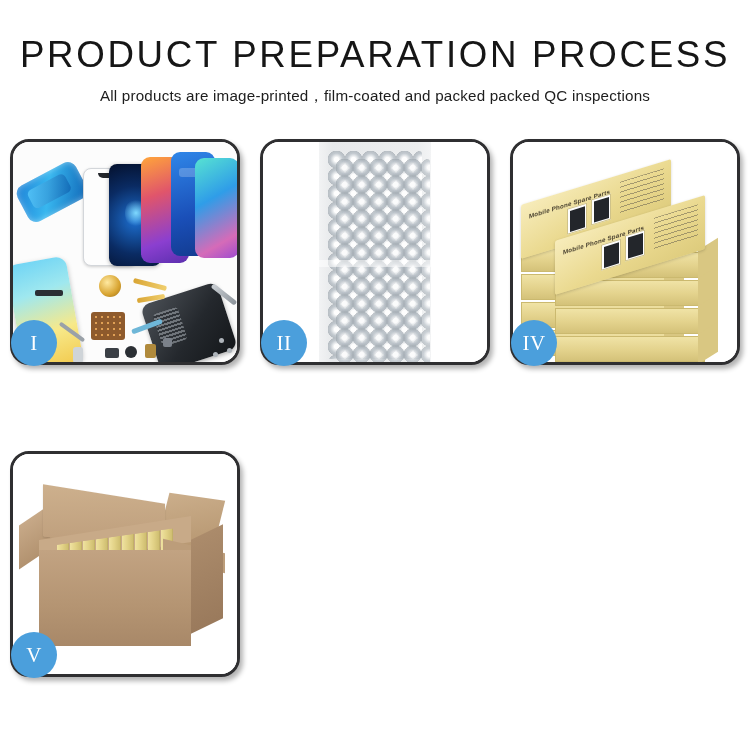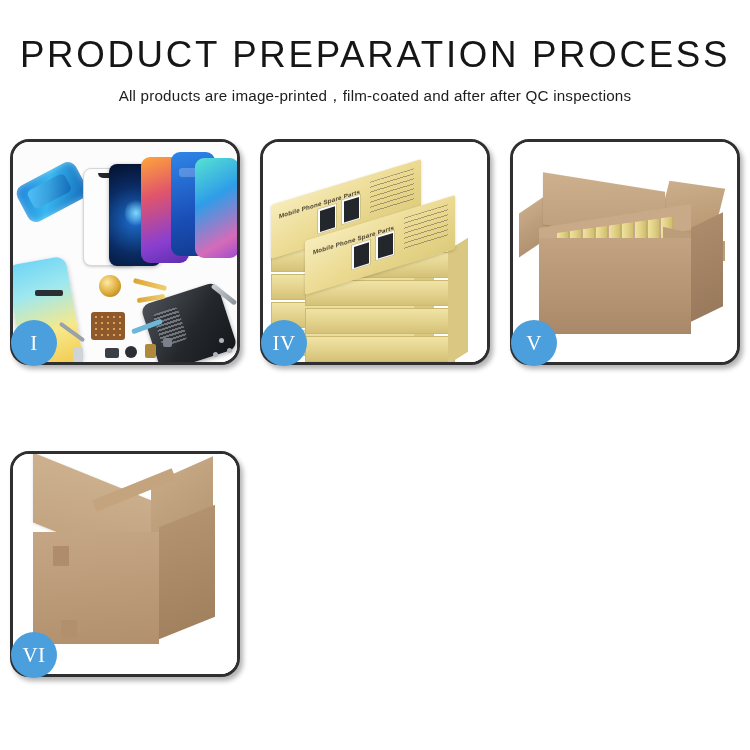--- a/index.html
+++ b/index.html
@@ -223,21 +223,21 @@
   .tab1{left:40px;top:92px;width:16px;height:20px;background:#b08d6a;}
   .tab2{left:48px;top:166px;width:16px;height:18px;background:#b2906d;}
 </style>
 </head>
 <body>
 
 <div class="page">
 
   <div class="header">
     <div class="title">PRODUCT PREPARATION PROCESS</div>
-    <div class="subtitle">All products are image-printed，film-coated and after after QC inspections</div>
+    <div class="subtitle">All products are image-printed，film-coated and packed packed QC inspections</div>
   </div>
 
   <div class="grid">
 
     <div class="panel">
       <div class="stage p1">
         <span class="ph b1"></span>
         <span class="ph scr"></span>
         <span class="ph dk"></span>
         <span class="ph pu"></span>
@@ -258,20 +258,30 @@
         <span class="sp s4"></span>
         <span class="sp s5"></span>
         <span class="tool"></span>
         <span class="screw" style="left:206px;top:196px"></span>
         <span class="screw" style="left:214px;top:206px"></span>
         <span class="screw" style="left:200px;top:210px"></span>
       </div>
       <div class="badge">I</div>
     </div>
 
+    <div class="panel">
+      <div class="stage p2">
+        <div class="wrap">
+          <div class="bubbles"></div>
+          <div class="bubbles off"></div>
+          <div class="seam"></div>
+        </div>
+      </div>
+      <div class="badge">II</div>
+    </div>
 
 
     <div class="panel">
       <div class="stage p4">
         <div class="stackwrap">
 
           <div class="sbox" style="left:4px;top:62px">
               <span class="side"></span>
             </div>
           <div class="sbox" style="left:4px;top:90px">
@@ -343,27 +353,15 @@
           <span class="ybar" style="left:91px"></span>
           <span class="ybar" style="left:104px"></span>
         </div>
         <div class="flapD"></div>
         <div class="cart"></div>
         <div class="cartRight"></div>
       </div>
       <div class="badge">V</div>
     </div>
 
-    <div class="panel">
-      <div class="stage p6">
-        <div class="bx bxTop"></div>
-        <div class="bx bxTop2"></div>
-        <div class="tape tapeTop2"></div>
-        <div class="bx bxFrontFix"></div>
-        <div class="bx bxSide"></div>
-        <div class="tape tab1"></div>
-        <div class="tape tab2"></div>
-      </div>
-      <div class="badge">VI</div>
-    </div>
 
   </div>
 </div>
 
 </body></html>

